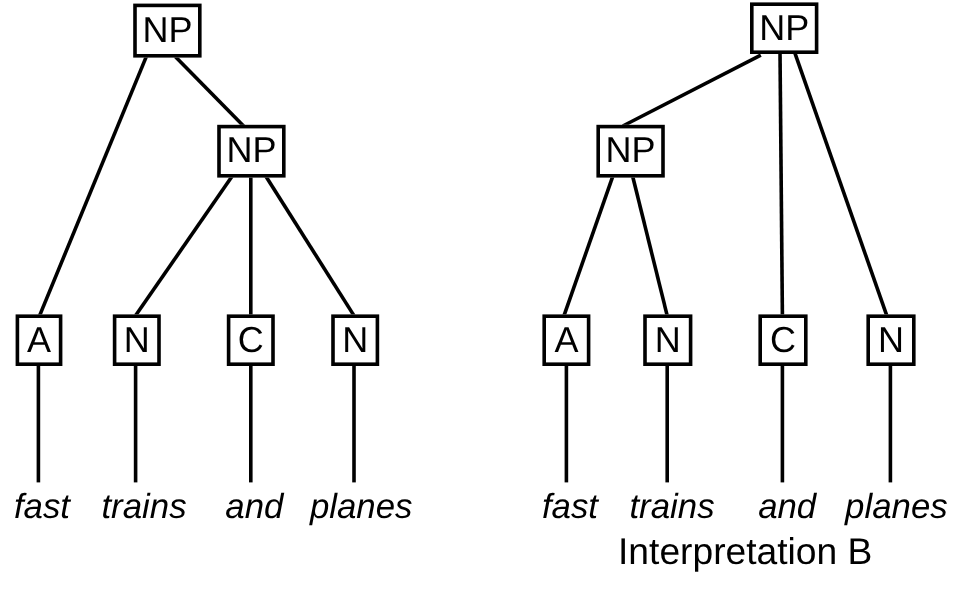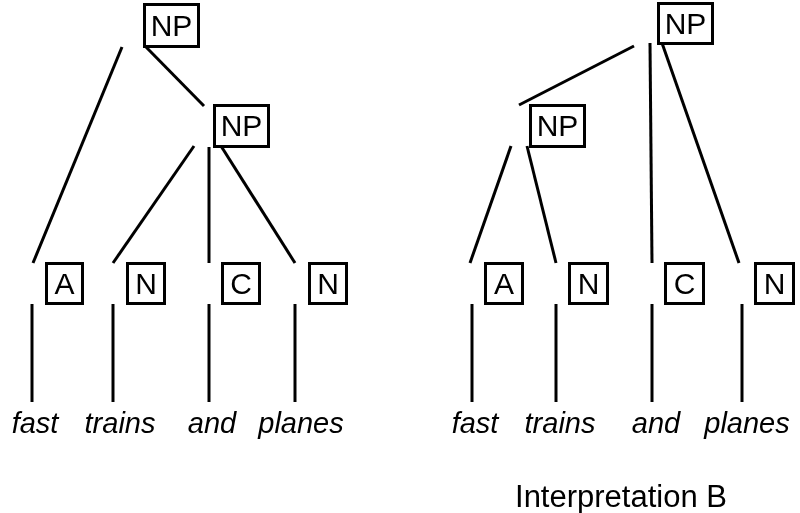--- a/index.html
+++ b/index.html
@@ -32,21 +32,20 @@
     position: absolute;
     box-sizing: border-box;
     border: 3px solid #000000;
     background: #ffffff;
     display: flex;
     align-items: center;
     justify-content: center;
     font-size: 30px;
     line-height: 1;
     color: #000000;
-    margin-left: 32px;
   }
   .word {
     position: absolute;
     transform: translateX(-50%);
     font-style: italic;
     font-size: 29px;
     line-height: 1;
     white-space: nowrap;
     color: #000000;
     text-align: right;
@@ -106,15 +105,15 @@
   <div class="node" style="left:452px; top:262px; width:40px; height:43px;">A</div>
   <div class="node" style="left:536px; top:262px; width:41px; height:43px;">N</div>
   <div class="node" style="left:632px; top:262px; width:41px; height:43px;">C</div>
   <div class="node" style="left:722px; top:262px; width:41px; height:43px;">N</div>
 
   <div class="word" style="left:475px; top:409px;">fast</div>
   <div class="word" style="left:560px; top:409px;">trains</div>
   <div class="word" style="left:656px; top:409px;">and</div>
   <div class="word" style="left:747px; top:409px;">planes</div>
 
-  <div class="caption" style="left:621px; top:481px;">Interpretation B</div>
+  <div class="caption" style="left:621px; top:444px;">Interpretation B</div>
 
 </div>
 
 </body></html>

